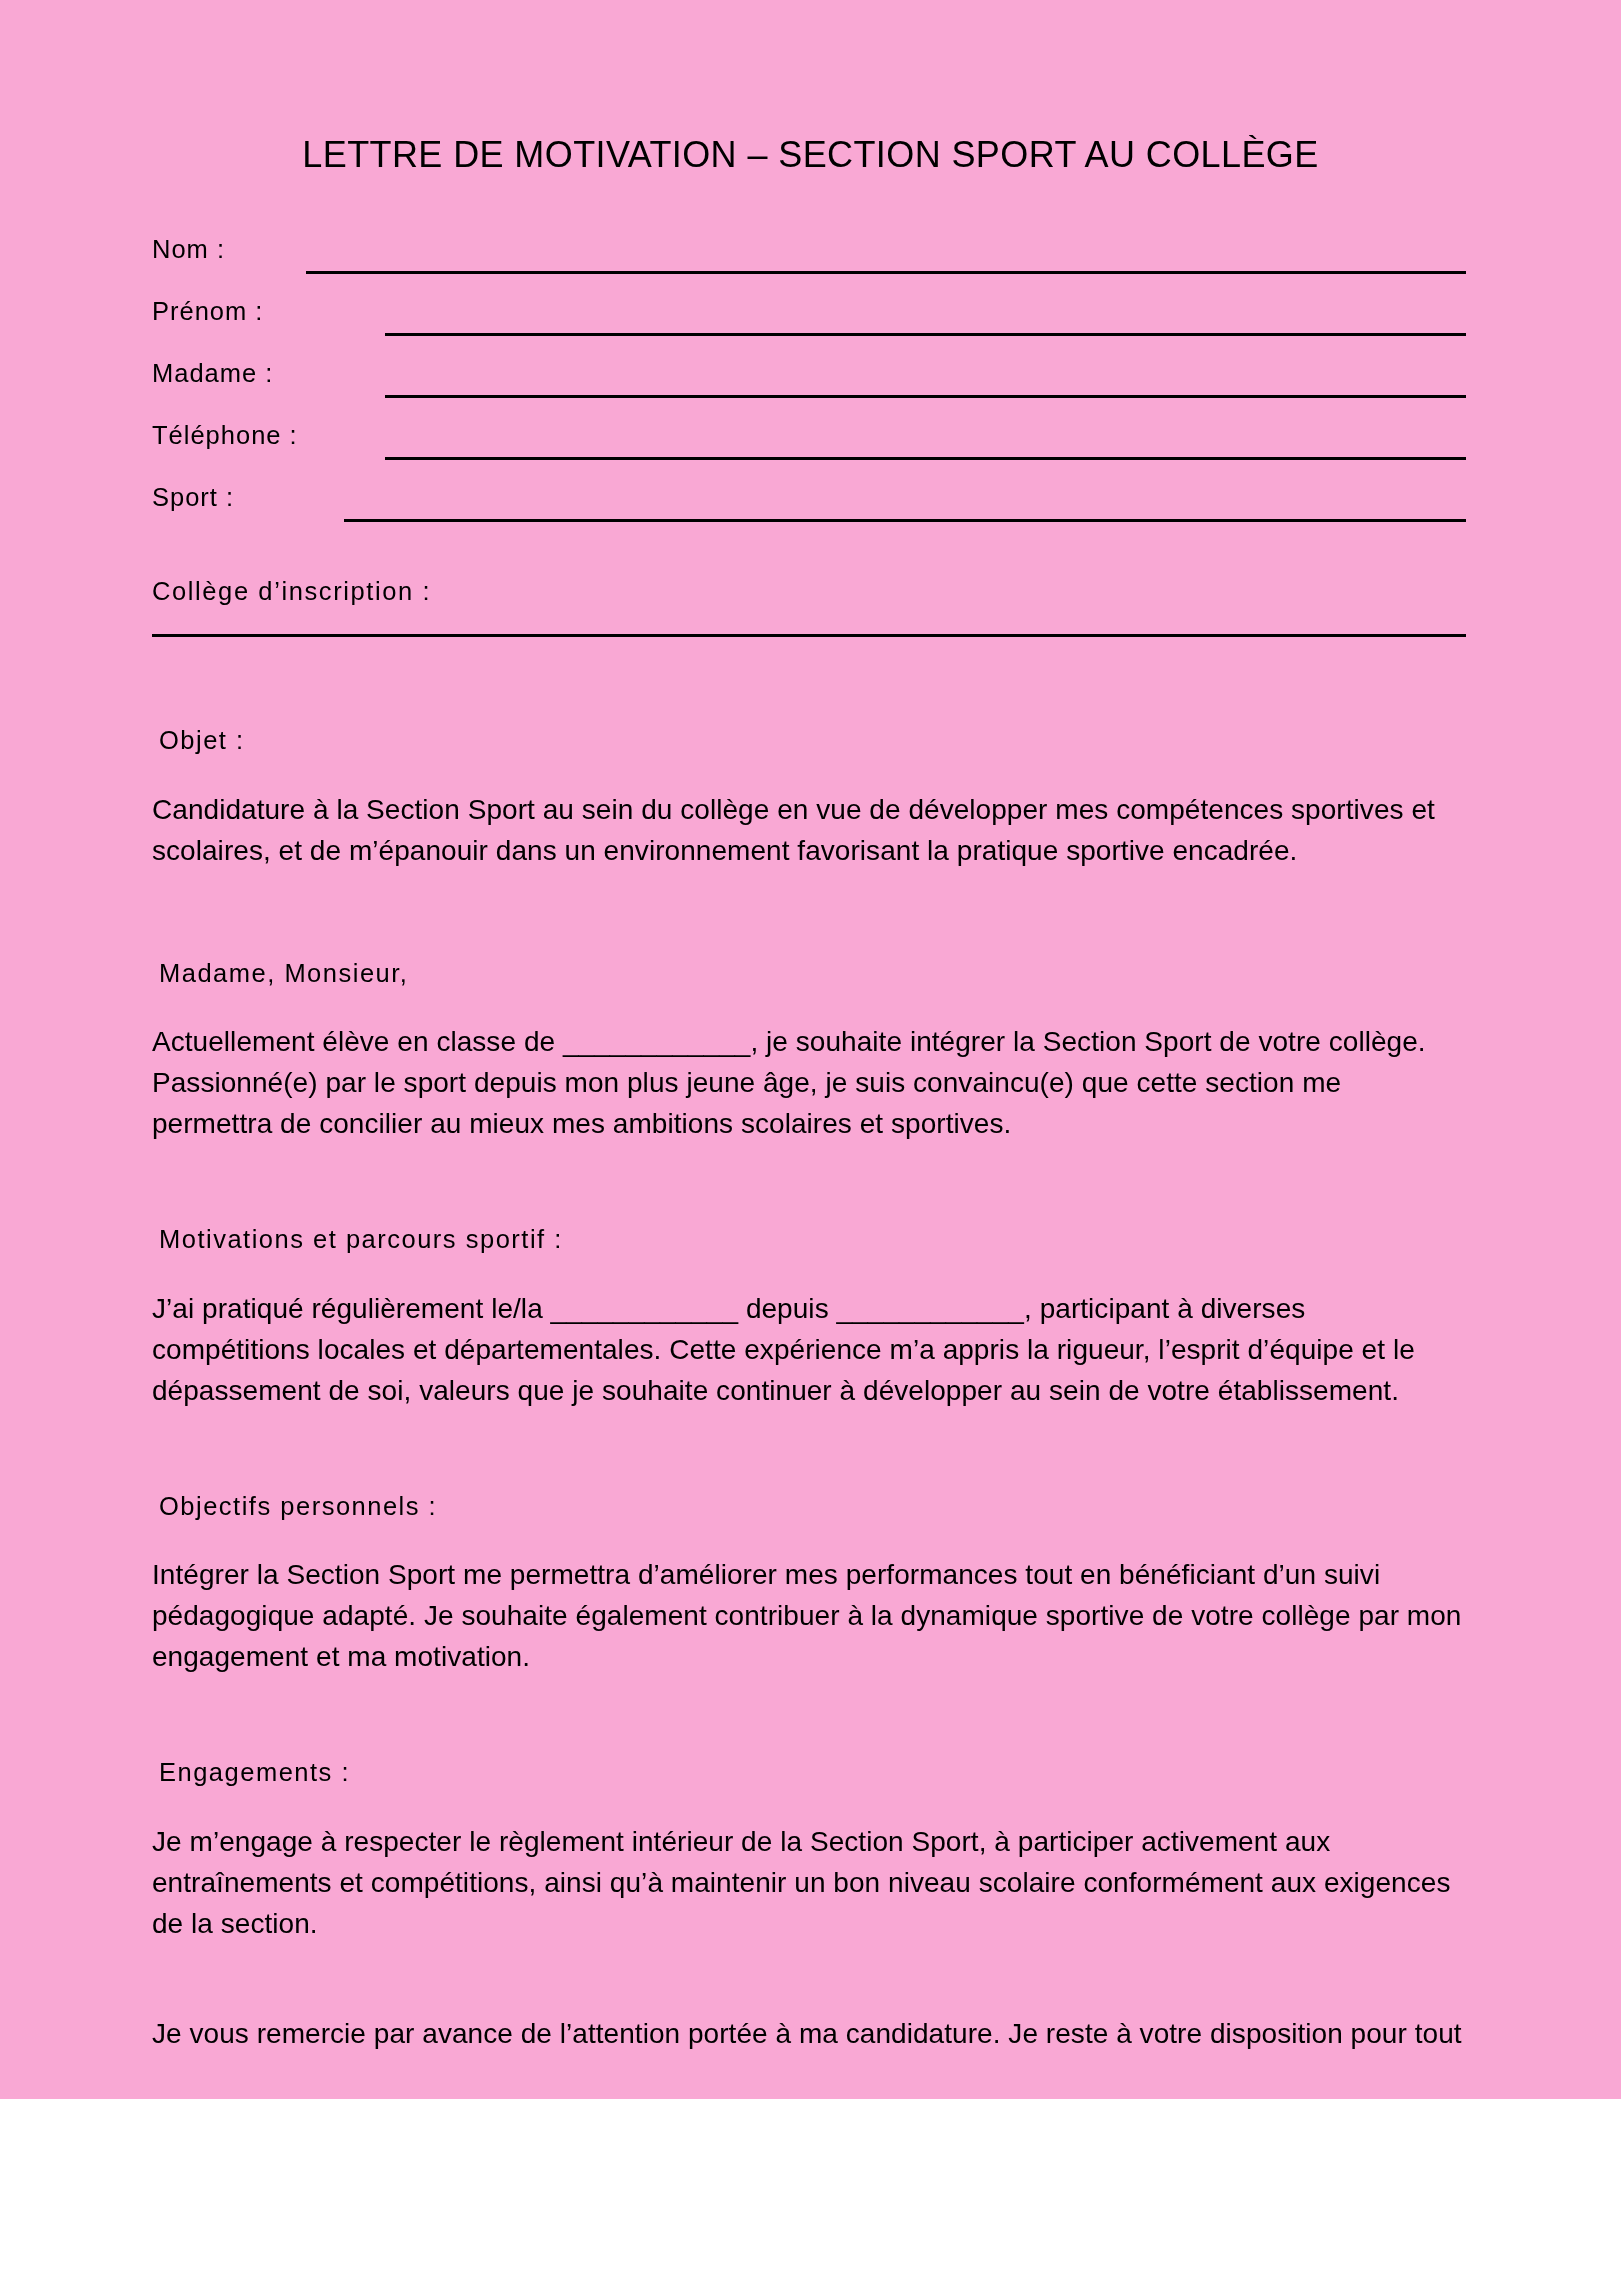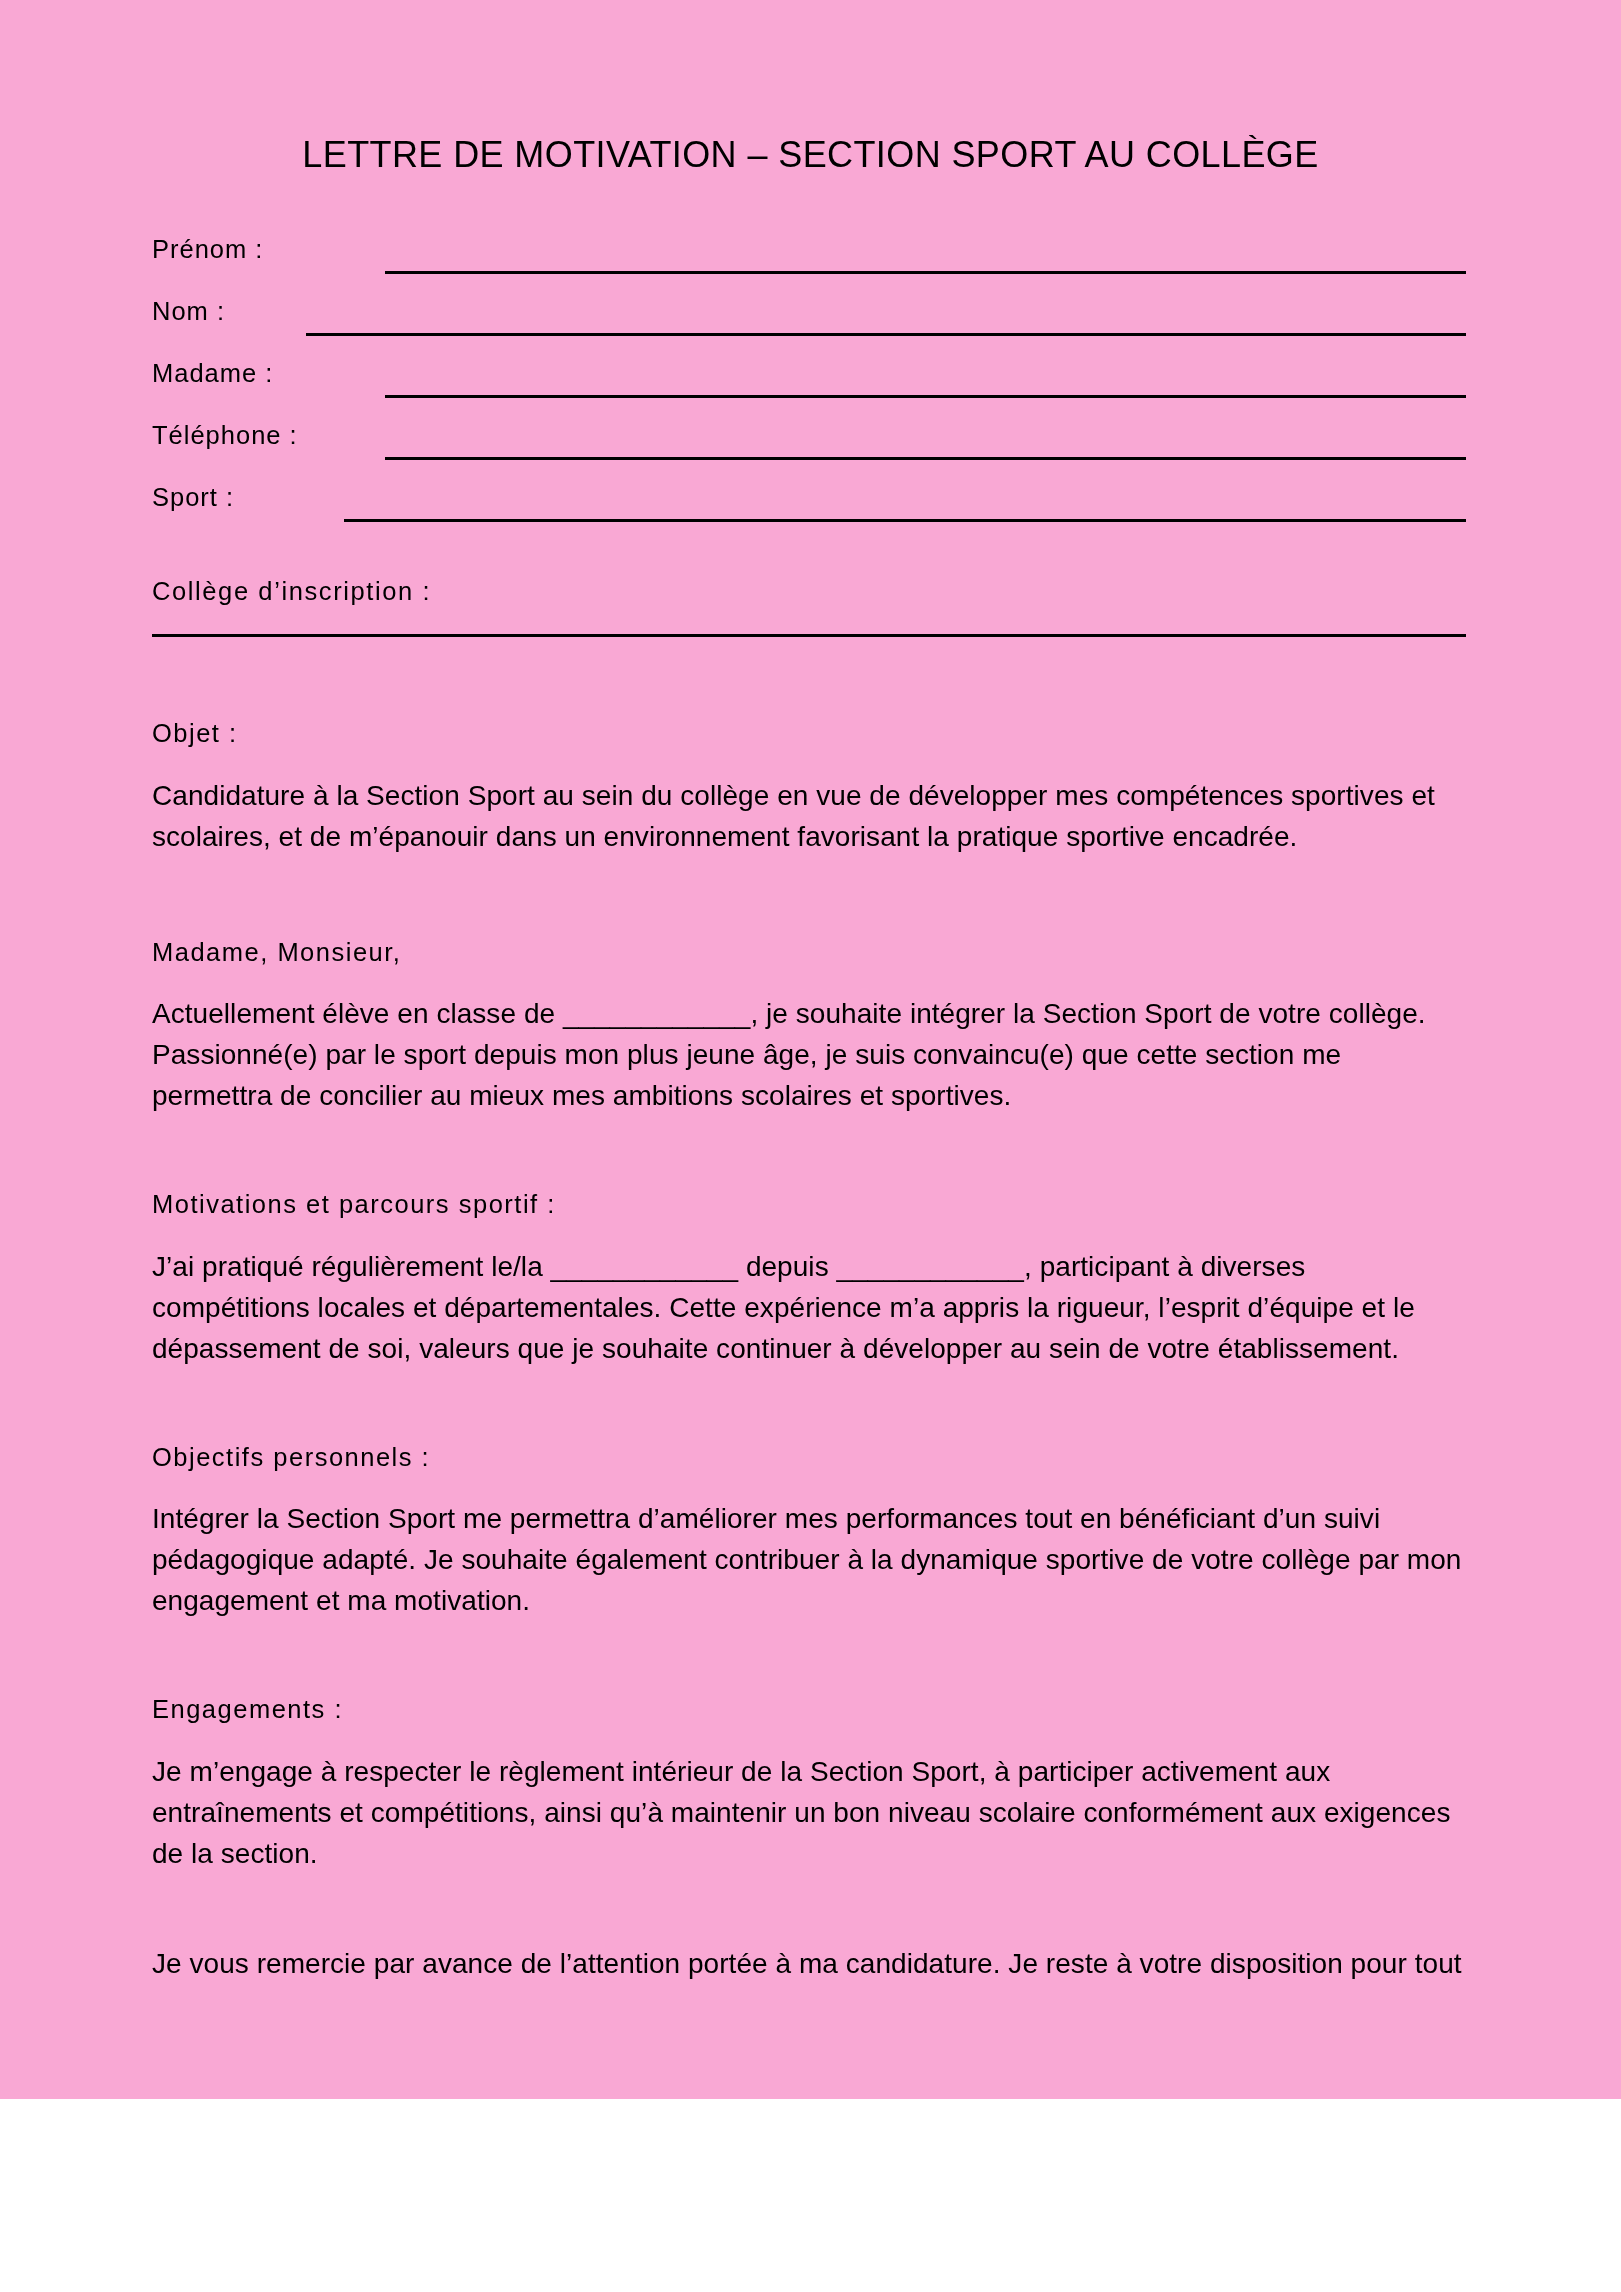--- a/index.html
+++ b/index.html
@@ -88,21 +88,21 @@
   .body-area {
     position: absolute;
     top: 714px;
     left: 152px;
     width: 1314px;
   }
   .sec-heading {
     font-size: 25.5px;
     letter-spacing: 1.5px;
     line-height: 39px;
-    margin: 0;
+    margin: 7px;
     white-space: nowrap;
   }
   .sec-para {
     font-size: 28px;
     letter-spacing: 0.05px;
     line-height: 41px;
     margin: 0;
     text-align: left;
   }
   .gap-sm  { height: 21.6px; }
@@ -112,27 +112,27 @@
 </head>
 <body>
 
 <div class="page">
 
   <h1 class="doc-title">LETTRE DE MOTIVATION – SECTION SPORT AU COLLÈGE</h1>
 
   <div class="form-block">
 
     <div class="form-row">
-      <span class="form-label">Prénom :</span>
-      <span class="form-rule" style="width:1081px;"></span>
+      <span class="form-label">Nom :</span>
+      <span class="form-rule" style="width:1160px;"></span>
     </div>
 
     <div class="form-row">
-      <span class="form-label">Nom :</span>
-      <span class="form-rule" style="width:1160px;"></span>
+      <span class="form-label">Prénom :</span>
+      <span class="form-rule" style="width:1081px;"></span>
     </div>
 
     <div class="form-row">
       <span class="form-label">Madame :</span>
       <span class="form-rule" style="width:1081px;"></span>
     </div>
 
     <div class="form-row">
       <span class="form-label">Téléphone :</span>
       <span class="form-rule" style="width:1081px;"></span>

